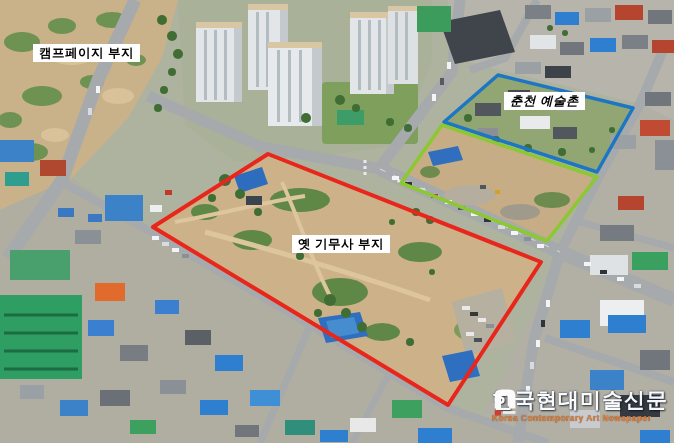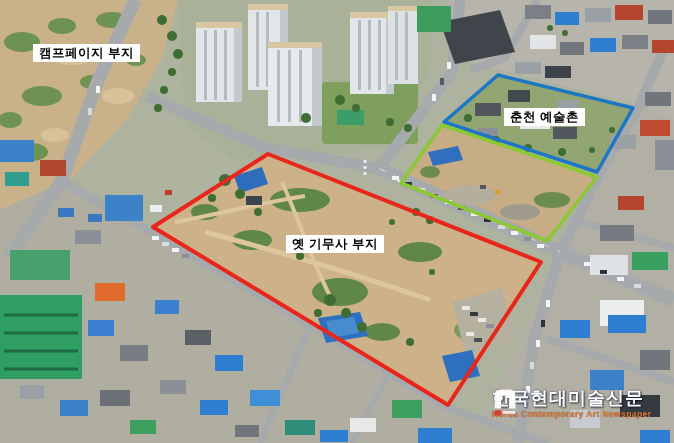--- a/index.html
+++ b/index.html
@@ -9,21 +9,21 @@
   .site-outline{fill:none;stroke-linejoin:round;stroke-linecap:round;}
   .outline-red{stroke-width:4;}
   .outline-blue{stroke-width:3.5;}
   .outline-green{stroke-width:3.5;}
   .map-label{position:absolute;background:#ffffff;color:#000;font-size:12.5px;
              font-weight:600;line-height:1.15;padding:2px 6px;white-space:nowrap;
              letter-spacing:0.5px;}
   .watermark{position:absolute;left:492px;top:386px;display:flex;align-items:flex-start;
              gap:3px;opacity:.96;}
   .wm-text{display:flex;flex-direction:column;}
-  .wm-kr{font-size:18px;font-weight:bold;color:#ffffff;letter-spacing:1px;
+  .wm-kr{font-size:21px;font-weight:bold;color:#ffffff;letter-spacing:1px;
          text-shadow:0 0 2px rgba(15,35,75,.9),1px 1px 2px rgba(0,0,0,.7);white-space:nowrap;}
   .wm-en{font-size:8.5px;font-weight:bold;color:#e77f35;margin-top:-1px;letter-spacing:.4px;
          text-shadow:0 0 1px rgba(40,20,0,.8);white-space:nowrap;}
 </style>
 </head>
 <body>
 
 <div class="stage">
 
   <svg width="674" height="443" viewBox="0 0 674 443">
@@ -290,22 +290,22 @@
     </g>
   </svg>
 
   <svg width="674" height="443" viewBox="0 0 674 443">
     <polygon class="site-outline outline-red" points="268,154 541,262 448,405 153,227" stroke="#e8261c"></polygon>
     <polygon class="site-outline outline-blue" points="444,122 498,75 633,108 597,172" stroke="#1d76c4"></polygon>
     <polygon class="site-outline outline-green" points="442,125 597,177 547,241 401,183" stroke="#8cc832"></polygon>
   </svg>
 
   <div class="map-label" style="left:33px;top:44px;">캠프페이지 부지</div>
-  <div class="map-label" style="left:504px;top:108px;">춘천 예술촌</div>
-  <div class="map-label" style="left:286px;top:235px;">옛 기무사 부지</div>
+  <div class="map-label" style="left:504px;top:92px;font-style:italic;">춘천 예술촌</div>
+  <div class="map-label" style="left:292px;top:235px;">옛 기무사 부지</div>
 
   <div class="watermark">
     <svg width="27" height="34" viewBox="0 0 30 36">
       <path d="M3,24 V10 Q3,3 11,3 H19 Q26,3 26,10 V24 H19 V12 Q19,10 17,10 H12 Q10,10 10,12 V24 Z" fill="#ffffff"></path>
       <rect x="3" y="26" width="7" height="6" fill="#d23a2a"></rect>
       <rect x="12" y="27" width="14" height="3" fill="#ffffff" opacity=".85"></rect>
     </svg>
     <div class="wm-text">
       <span class="wm-kr">한국현대미술신문</span>
       <span class="wm-en">Korea Contemporary Art Newspaper</span>

